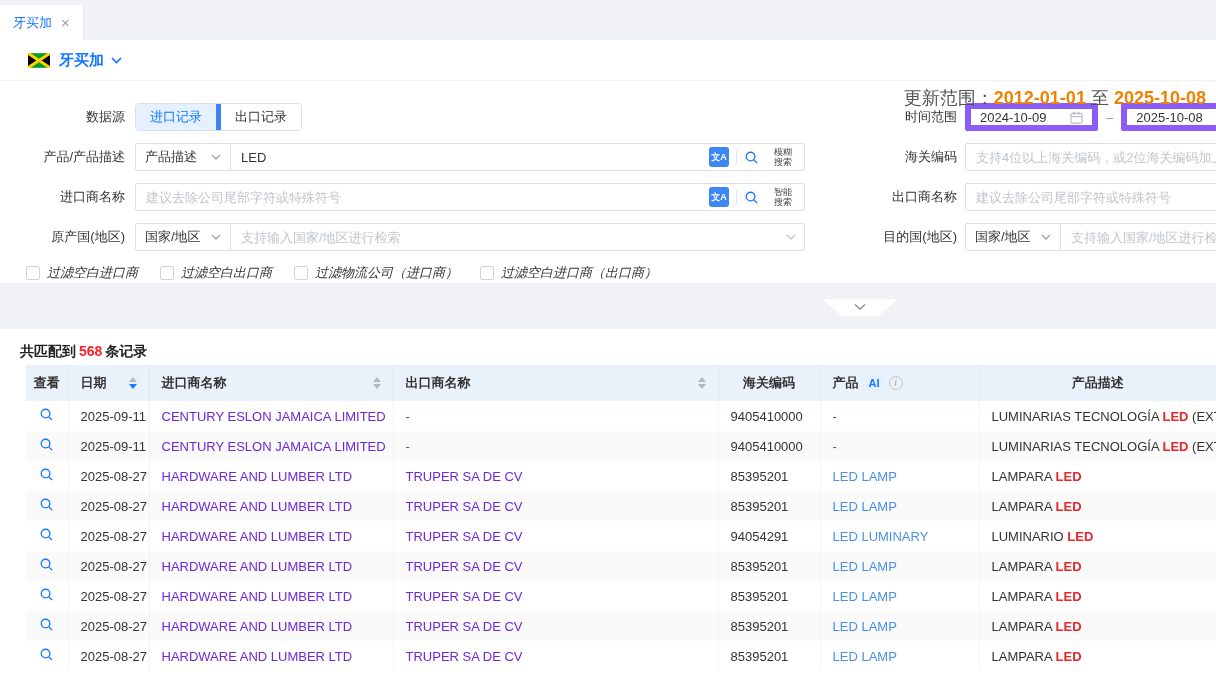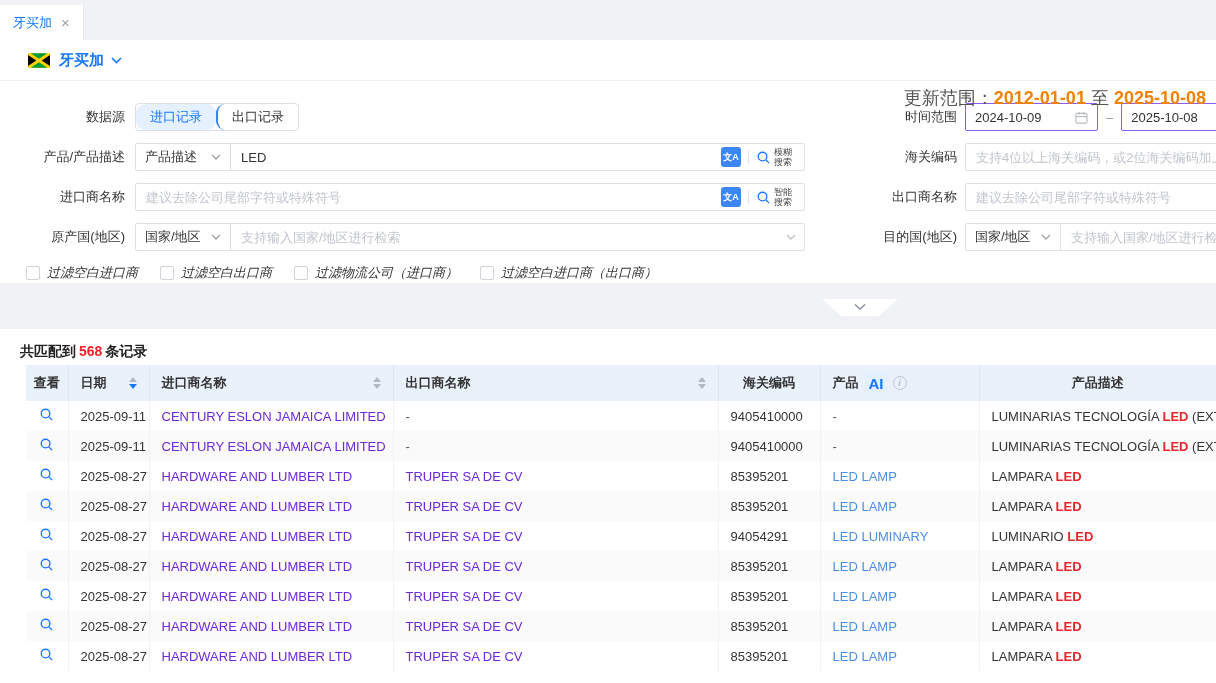--- a/index.html
+++ b/index.html
@@ -21,35 +21,35 @@
   .filter-panel { background:#fff; border-top:1px solid #eef0f2; padding-top:22px; position:relative; }
   .update-range { position:absolute; top:5px; right:10px; font-size:18px; color:#555; white-space:nowrap; }
   .update-range b { color:#f08200; font-weight:700; }
   .f-row { display:flex; align-items:center; margin-bottom:12px; height:28px; }
   .lbl-l { width:135px; text-align:right; padding-right:10px; flex:none; color:#333; }
   .fld-l { width:670px; flex:none; display:flex; align-items:center; }
   .lbl-r { width:160px; text-align:right; padding-right:8px; flex:none; color:#333; }
   .fld-r { width:400px; flex:none; display:flex; align-items:center; }
 
   .seg { display:flex; border:1px solid #dcdfe6; border-radius:4px; overflow:hidden; height:28px; }
-  .seg-btn { min-width:72px; padding:0 14px; display:flex; align-items:center; justify-content:center; background:#fff; color:#333; cursor:pointer; font-size:13px;border-radius:9px; }
+  .seg-btn { min-width:72px; padding:0 14px; display:flex; align-items:center; justify-content:center; background:#fff; color:#333; cursor:pointer; font-size:13px; }
   .seg-btn.sel { background:#e6f1ff; color:#1677ff; }
-  .seg-btn + .seg-btn { border-left:2px solid #3b82f6; }
+  .seg-btn + .seg-btn { border-left:5px solid #3b82f6; }
 
   .igroup { display:flex; align-items:center; border:1px solid #dcdfe6; border-radius:2px; height:28px; background:#fff; width:100%; }
   .iselect { flex:none; width:95px; height:100%; display:flex; align-items:center; justify-content:space-between; padding:0 9px; border-right:1px solid #dcdfe6; cursor:pointer; }
   .igroup input { flex:1 1 auto; min-width:0; border:none; outline:none; height:100%; padding:0 10px; font-size:13px; font-family:inherit; color:#333; background:transparent; }
   .igroup input::placeholder { color:#c0c4cc; }
   .suffix { flex:none; display:flex; align-items:center; gap:7px; padding-right:8px; }
   .trans-ic { width:20px; height:20px; border-radius:3px; background:#3d87f5; color:#fff; font-size:9px; font-weight:700; display:flex; align-items:center; justify-content:center; cursor:pointer; }
   .vdiv { width:1px; height:14px; background:#e1e4e8; }
-  .fz { display:flex; align-items:center; gap:3px; cursor:pointer; }
+  .fz { display:flex; align-items:center; gap:15px; cursor:pointer; }
   .fz-txt { width:22px; font-size:9px; line-height:10px; color:#444; word-break:break-all; }
   .chev { flex:none; }
-  .datebox { width:133px; height:28px; border:1px solid #8b5cf6; border-radius:2px; display:flex; align-items:center; justify-content:space-between; padding:0 9px; background:#fff; }
+  .datebox { width:133px; height:28px; border:6px solid #8b5cf6; border-radius:2px; display:flex; align-items:center; justify-content:space-between; padding:0 9px; background:#fff; }
   .datebox + .dash-sep { margin:0 8px; color:#999; }
   .datebox:last-child { width:150px; }
 
   .cb-row { display:flex; align-items:center; gap:22px; padding-left:26px; height:20px; margin-bottom:16px;font-style:italic; }
   .cb { display:flex; align-items:center; gap:7px; cursor:pointer; }
   .cb-box { width:14px; height:14px; border:1px solid #cfd3da; border-radius:2px; background:#fff; flex:none; }
 
   .collapse-band { height:30px; background:#f0f2f5; position:relative; }
   .notch { position:absolute; left:822px; top:0; width:76px; height:17px; background:#fff; clip-path:polygon(0 0,100% 0,74% 100%,26% 100%); display:flex; align-items:flex-start; justify-content:center; cursor:pointer; }
 
@@ -60,21 +60,21 @@
 
   table { border-collapse:collapse; table-layout:fixed; width:1190px; margin-left:26px; }
   thead th { background:#e9f1fb; height:36px; font-weight:700; font-size:13px; color:#333; text-align:center; padding:0 12px; border-right:1px solid #dde6f2; }
   thead th.c-view { text-align:center; padding:0; }
   thead th:last-child { border-right:none; }
   .th-flex { display:flex; align-items:center; justify-content:space-between; }
   .sorter { display:inline-flex; flex-direction:column; gap:2px; margin-left:6px; cursor:pointer; }
   .car-up { width:0; height:0; border-left:4px solid transparent; border-right:4px solid transparent; border-bottom:5px solid #b4b8c0; }
   .car-dn { width:0; height:0; border-left:4px solid transparent; border-right:4px solid transparent; border-top:5px solid #b4b8c0; }
   .car-dn.active { border-top-color:#1677ff; }
-  .ai-badge { background:#e3f0ff; color:#1677ff; font-size:15px; font-weight:700; border-radius:3px; padding:1px 4px; margin:0 5px 0 6px; }
+  .ai-badge { background:#e3f0ff; color:#1677ff; font-size:11px; font-weight:700; border-radius:3px; padding:1px 4px; margin:0 5px 0 6px; }
   .info-ic { width:14px; height:14px; border:1px solid #c0c4cc; border-radius:50%; color:#b6bac2; font-size:9px; font-style:italic; font-weight:700; display:inline-flex; align-items:center; justify-content:center; }
 
   tbody td { height:30px; padding:0 12px; border-right:1px solid #f0f2f6; font-size:13px; color:#333; white-space:nowrap; overflow:hidden; background:#fff; }
   tbody td:last-child { border-right:none; }
   tbody tr.alt td { background:#fafafa; }
   td.c-view { text-align:center; padding:0; cursor:pointer; }
   a.lnk { color:#6d28d9; text-decoration:none; cursor:pointer; }
   a.lnk-prod { color:#4a90e8; text-decoration:none; cursor:pointer; }
   a.dash { color:#555; cursor:default; }
   .hl { color:#e8262d; font-weight:700; }

